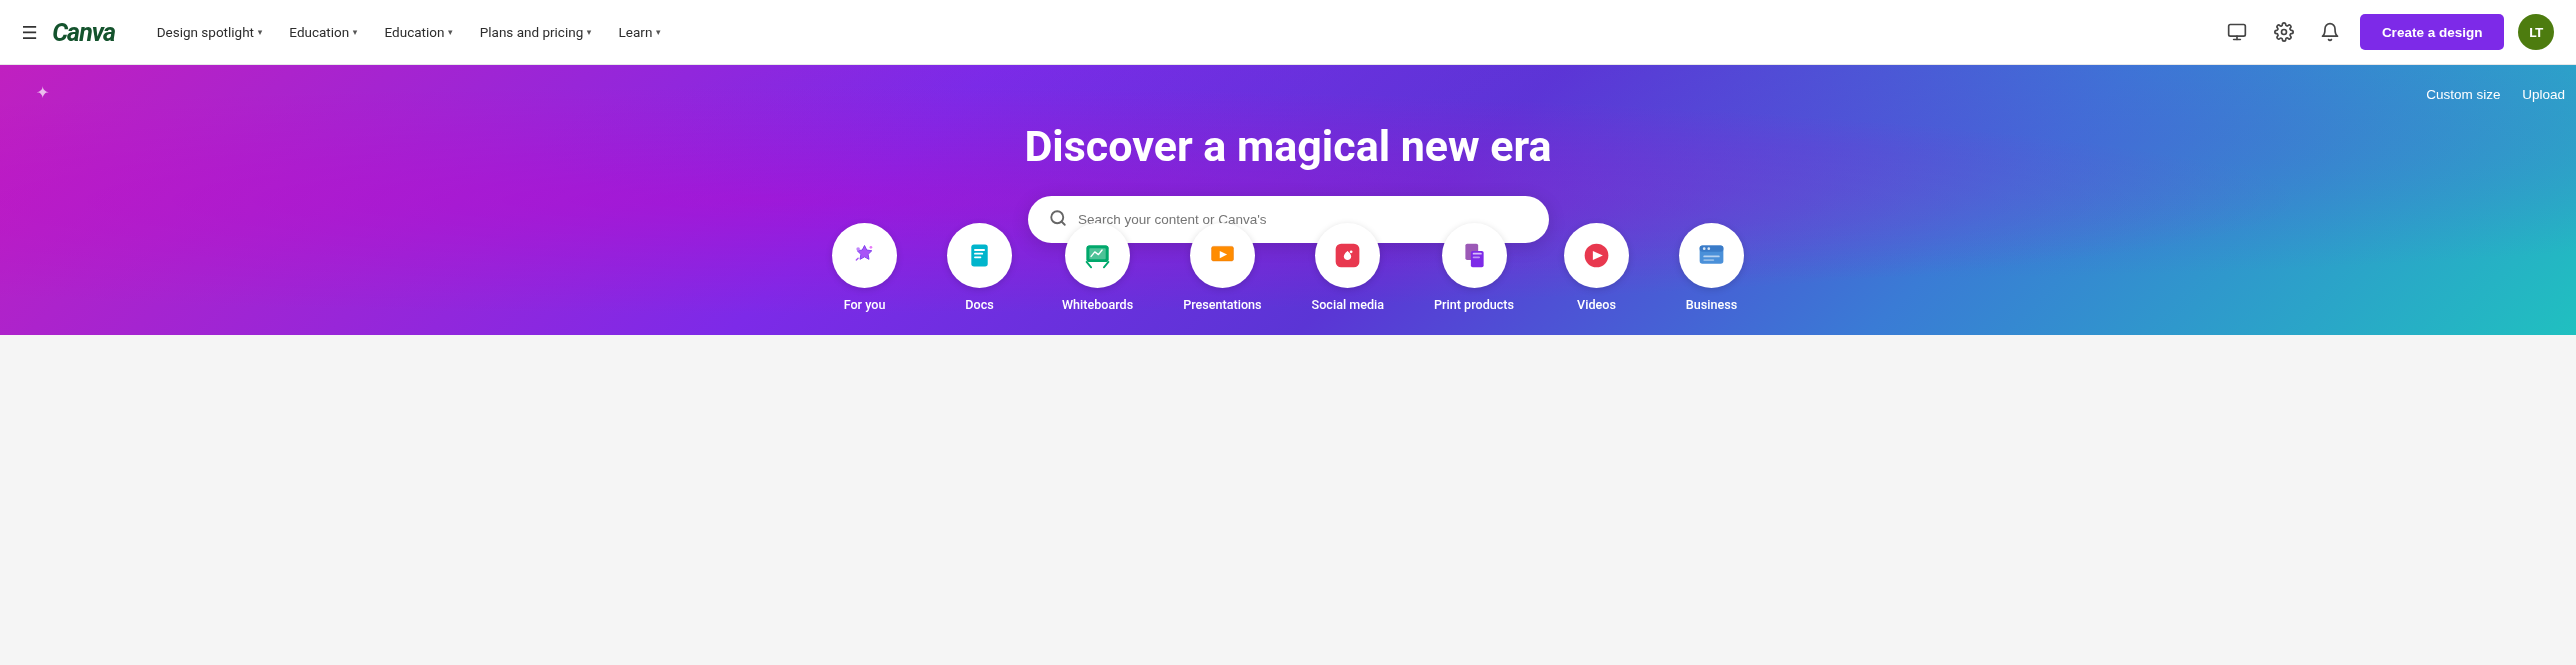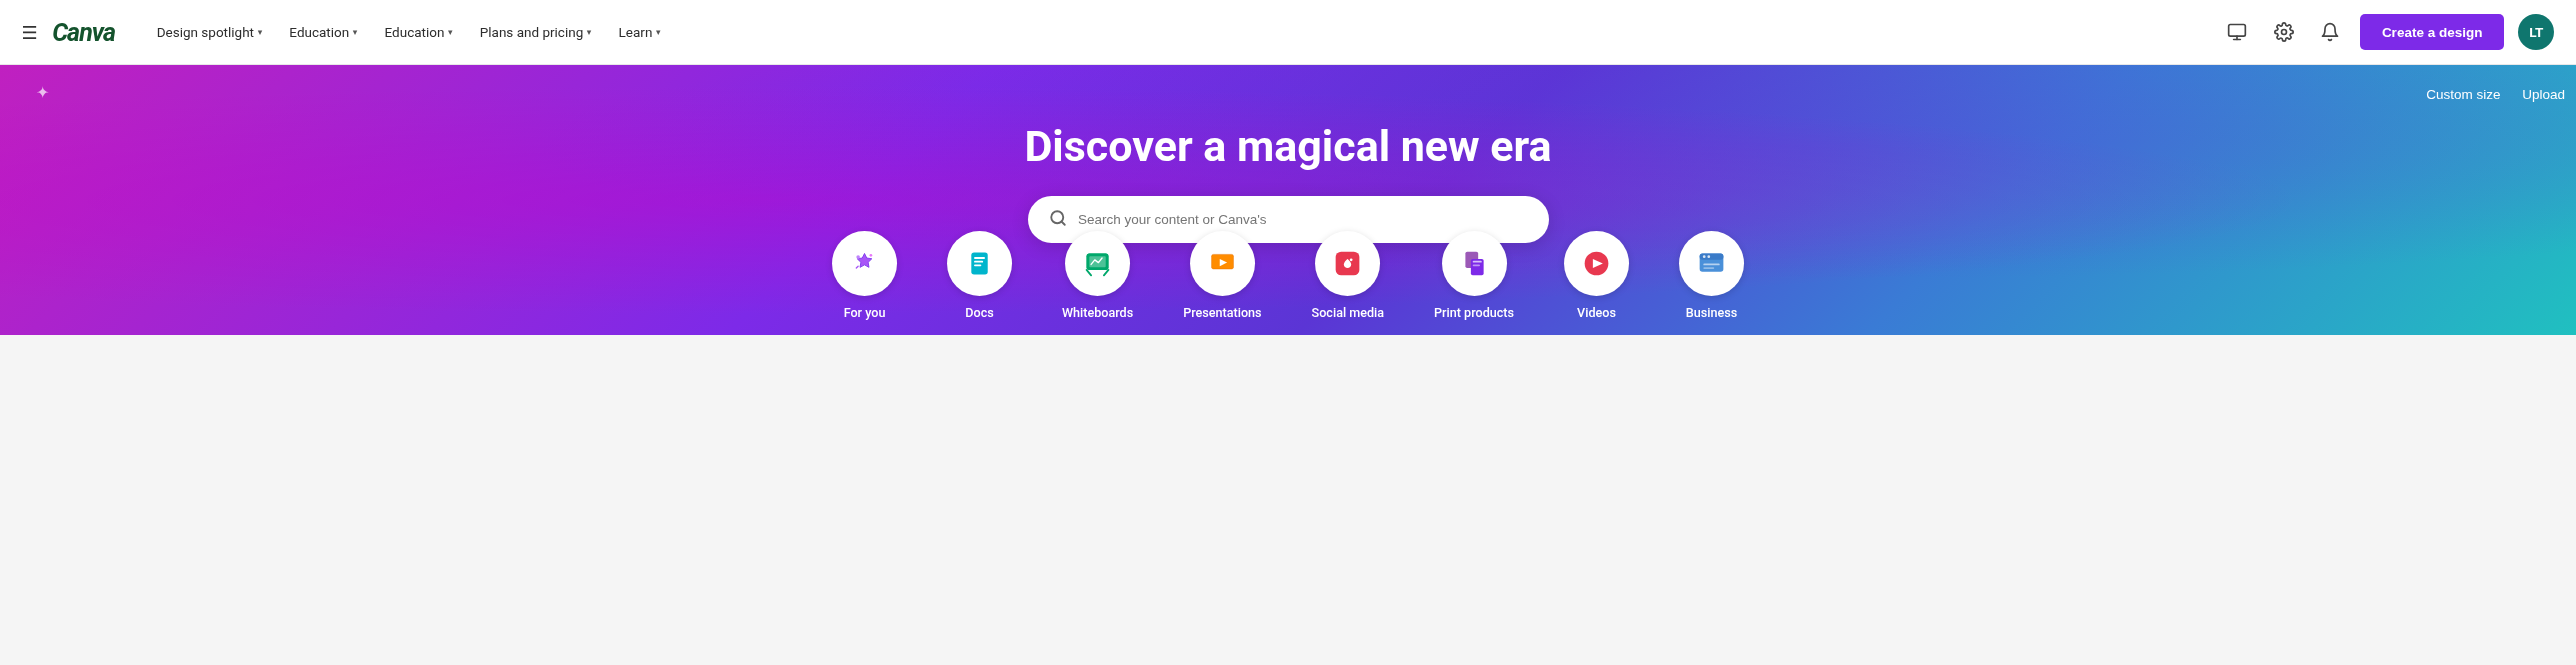--- a/index.html
+++ b/index.html
@@ -73,21 +73,21 @@
       border-radius: 5px;
       font-size: 13.5px;
       font-weight: 600;
       cursor: pointer;
       white-space: nowrap;
     }
     .avatar {
       width: 36px;
       height: 36px;
       border-radius: 50%;
-      background: #0f766e;
+      background: #4d7c0f;
       color: #fff;
       display: flex;
       align-items: center;
       justify-content: center;
       font-size: 13.5px;
       font-weight: 700;
       cursor: pointer;
     }
 
     
@@ -171,21 +171,21 @@
       background: transparent;
       width: 100%;
     }
 
     
     .categories {
       display: flex;
       align-items: center;
       gap: 0;
       position: absolute;
-      bottom: 1px;
+      bottom: 9px;
       left: 50%;
       transform: translateX(-50%);
       z-index: 1;
       justify-content: space-between;
     }
     .category-item {
       display: flex;
       flex-direction: column;
       align-items: center;
       gap: 9px;

